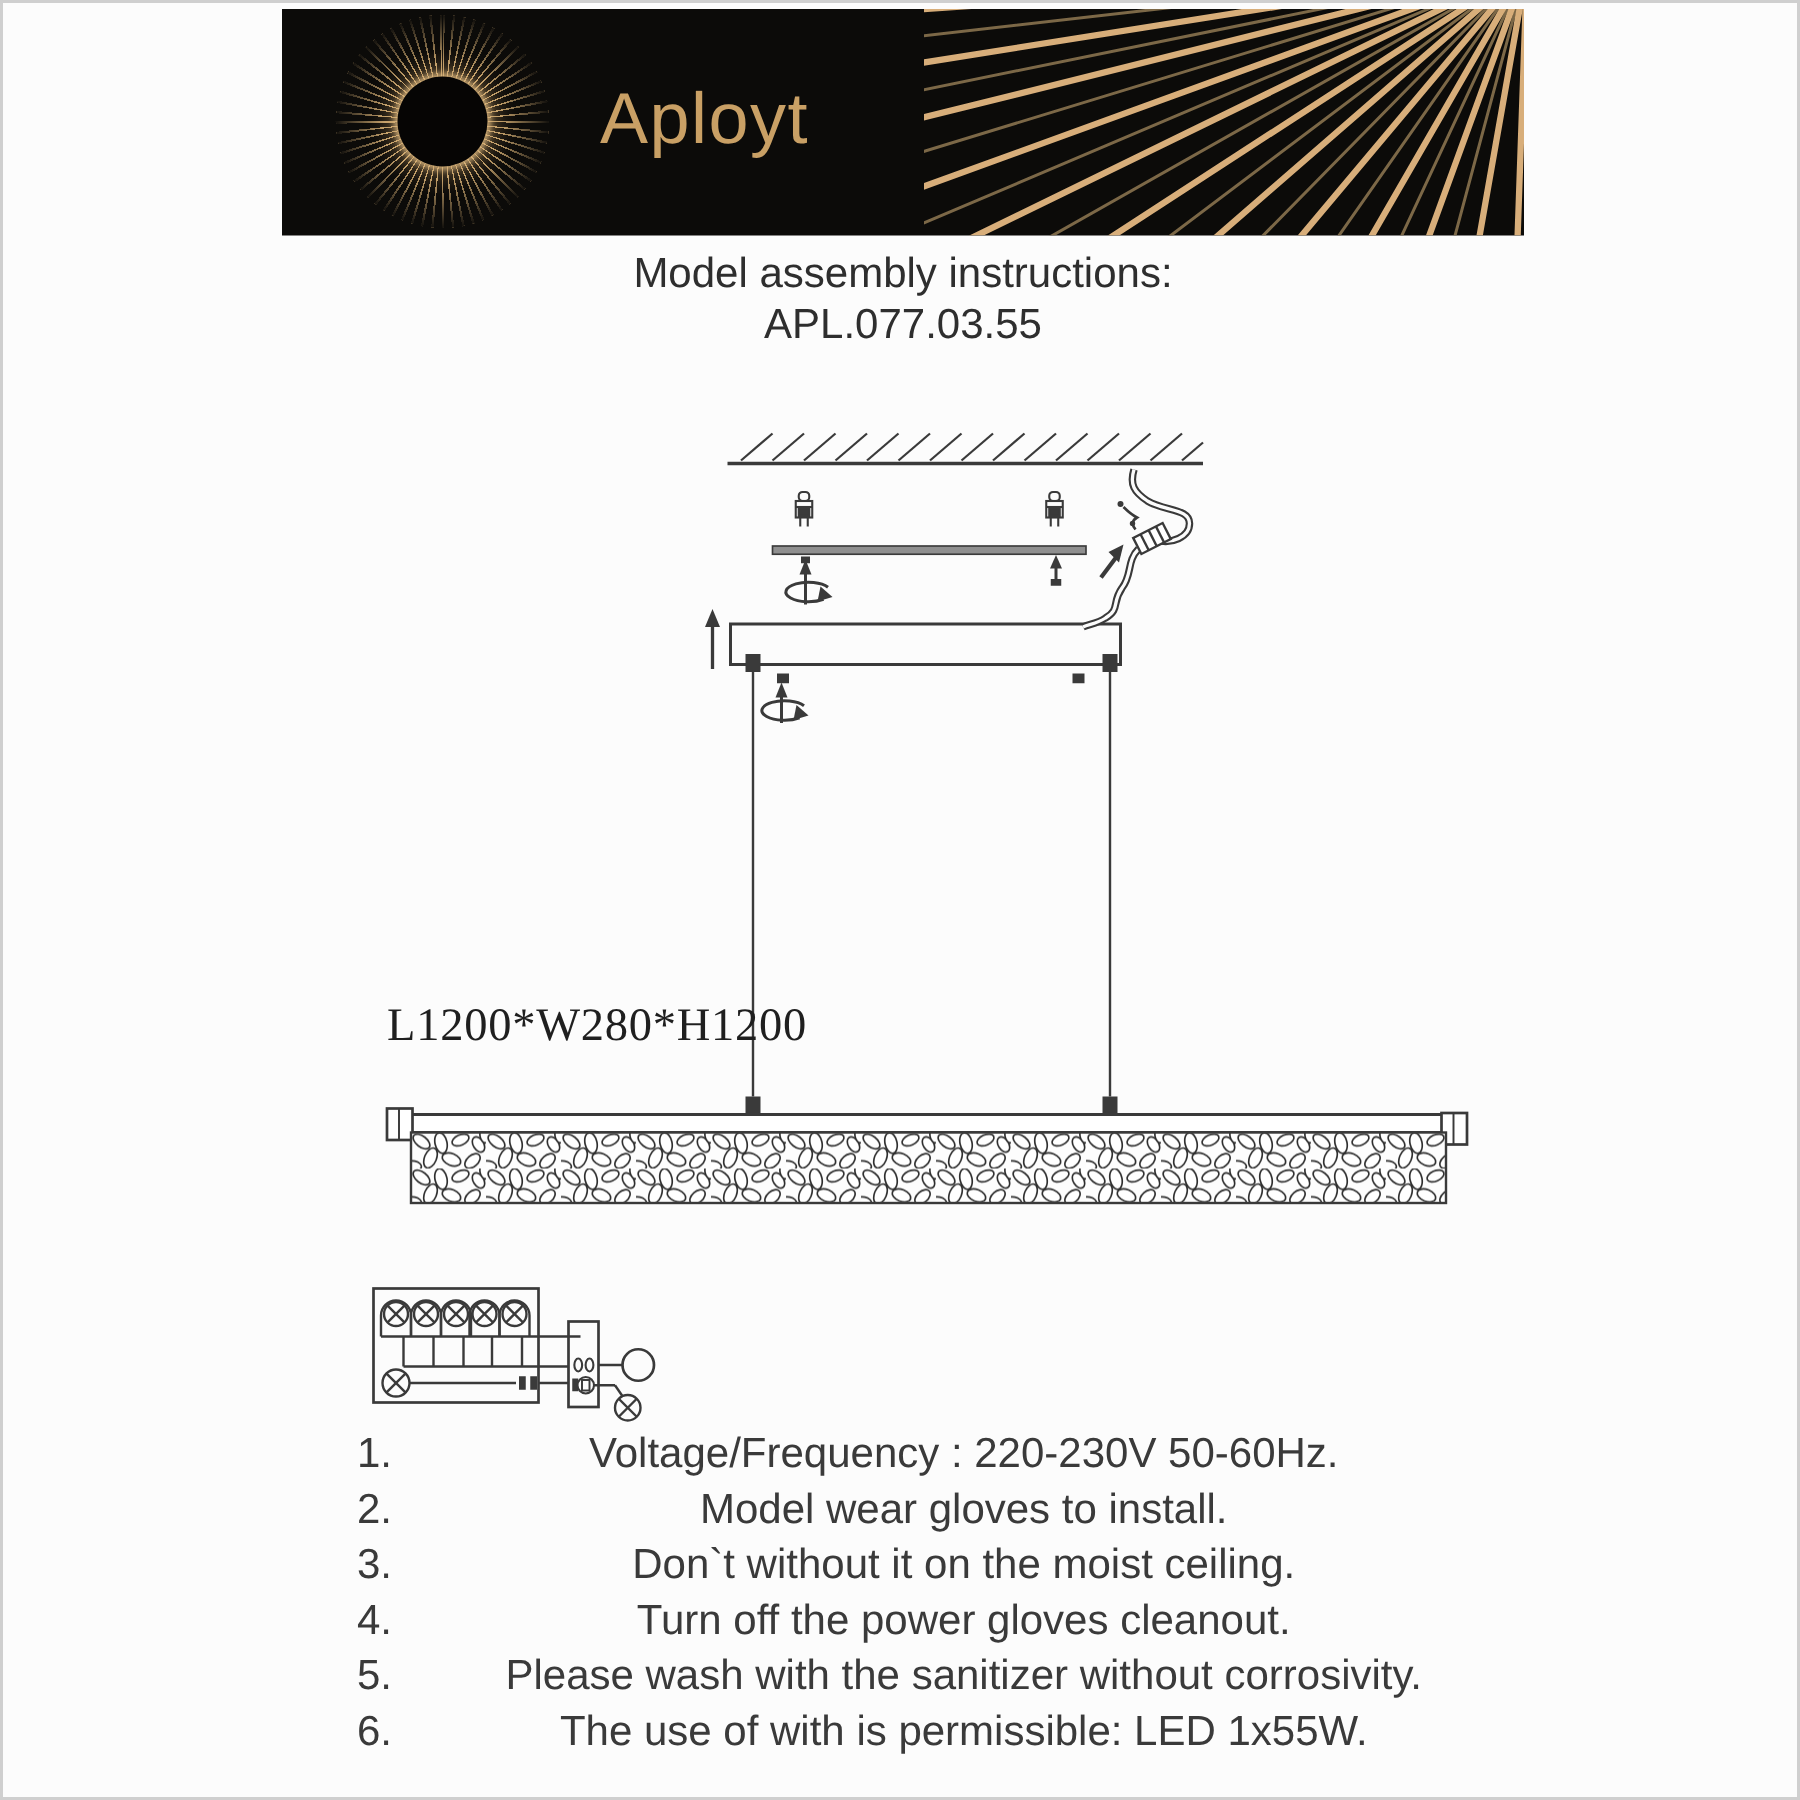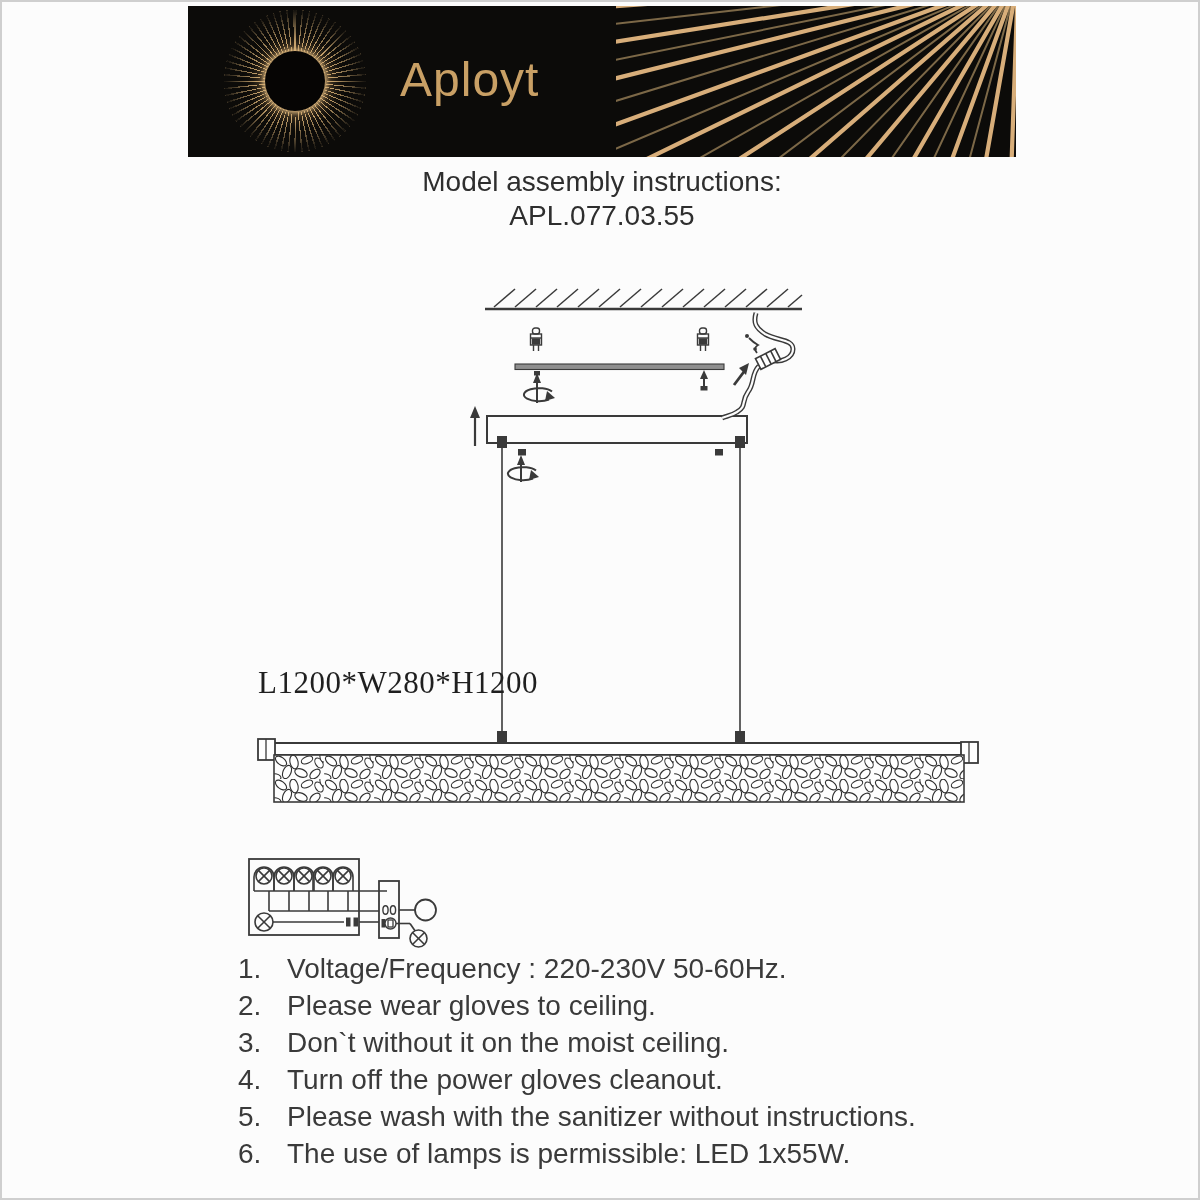--- a/index.html
+++ b/index.html
@@ -22,21 +22,21 @@
   .titleblock{position:absolute;left:0;top:163px;width:1200px;text-align:center;color:#2e2e2e;}
   .titleblock .t1{font-size:28px;line-height:34px;}
   .titleblock .t2{font-size:28px;line-height:34px;}
   
   .diagram{position:absolute;left:230px;top:270px;width:780px;height:560px;}
   .wiring{position:absolute;left:230px;top:845px;width:230px;height:125px;}
   
   .list{position:absolute;left:236px;top:948px;width:760px;color:#3a3a3a;}
   .row{display:flex;align-items:flex-start;font-size:28px;line-height:37px;}
   .row .num{width:49px;flex-shrink:0;}
-  .row .txt{flex:1;}
+  .row .txt{flex:1;text-align:center;}
 </style>
 </head>
 <body>
 
 <div class="page">
 
   <div class="banner">
     <div class="sunburst"></div>
     <div class="brand">Aployt</div>
     <svg class="rays" viewBox="0 0 400 151">
@@ -284,33 +284,33 @@
     </g>
   </svg>
 
   <div class="list">
     <div class="row">
       <span class="num">1.</span>
       <span class="txt">Voltage/Frequency : 220-230V 50-60Hz.</span>
     </div>
     <div class="row">
       <span class="num">2.</span>
-      <span class="txt">Please wear gloves to ceiling.</span>
+      <span class="txt">Model wear gloves to install.</span>
     </div>
     <div class="row">
       <span class="num">3.</span>
       <span class="txt">Don`t without it on the moist ceiling.</span>
     </div>
     <div class="row">
       <span class="num">4.</span>
       <span class="txt">Turn off the power gloves cleanout.</span>
     </div>
     <div class="row">
       <span class="num">5.</span>
-      <span class="txt">Please wash with the sanitizer without instructions.</span>
+      <span class="txt">Please wash with the sanitizer without corrosivity.</span>
     </div>
     <div class="row">
       <span class="num">6.</span>
-      <span class="txt">The use of lamps is permissible: LED 1x55W.</span>
+      <span class="txt">The use of with is permissible: LED 1x55W.</span>
     </div>
   </div>
 
 </div>
 
 </body></html>

